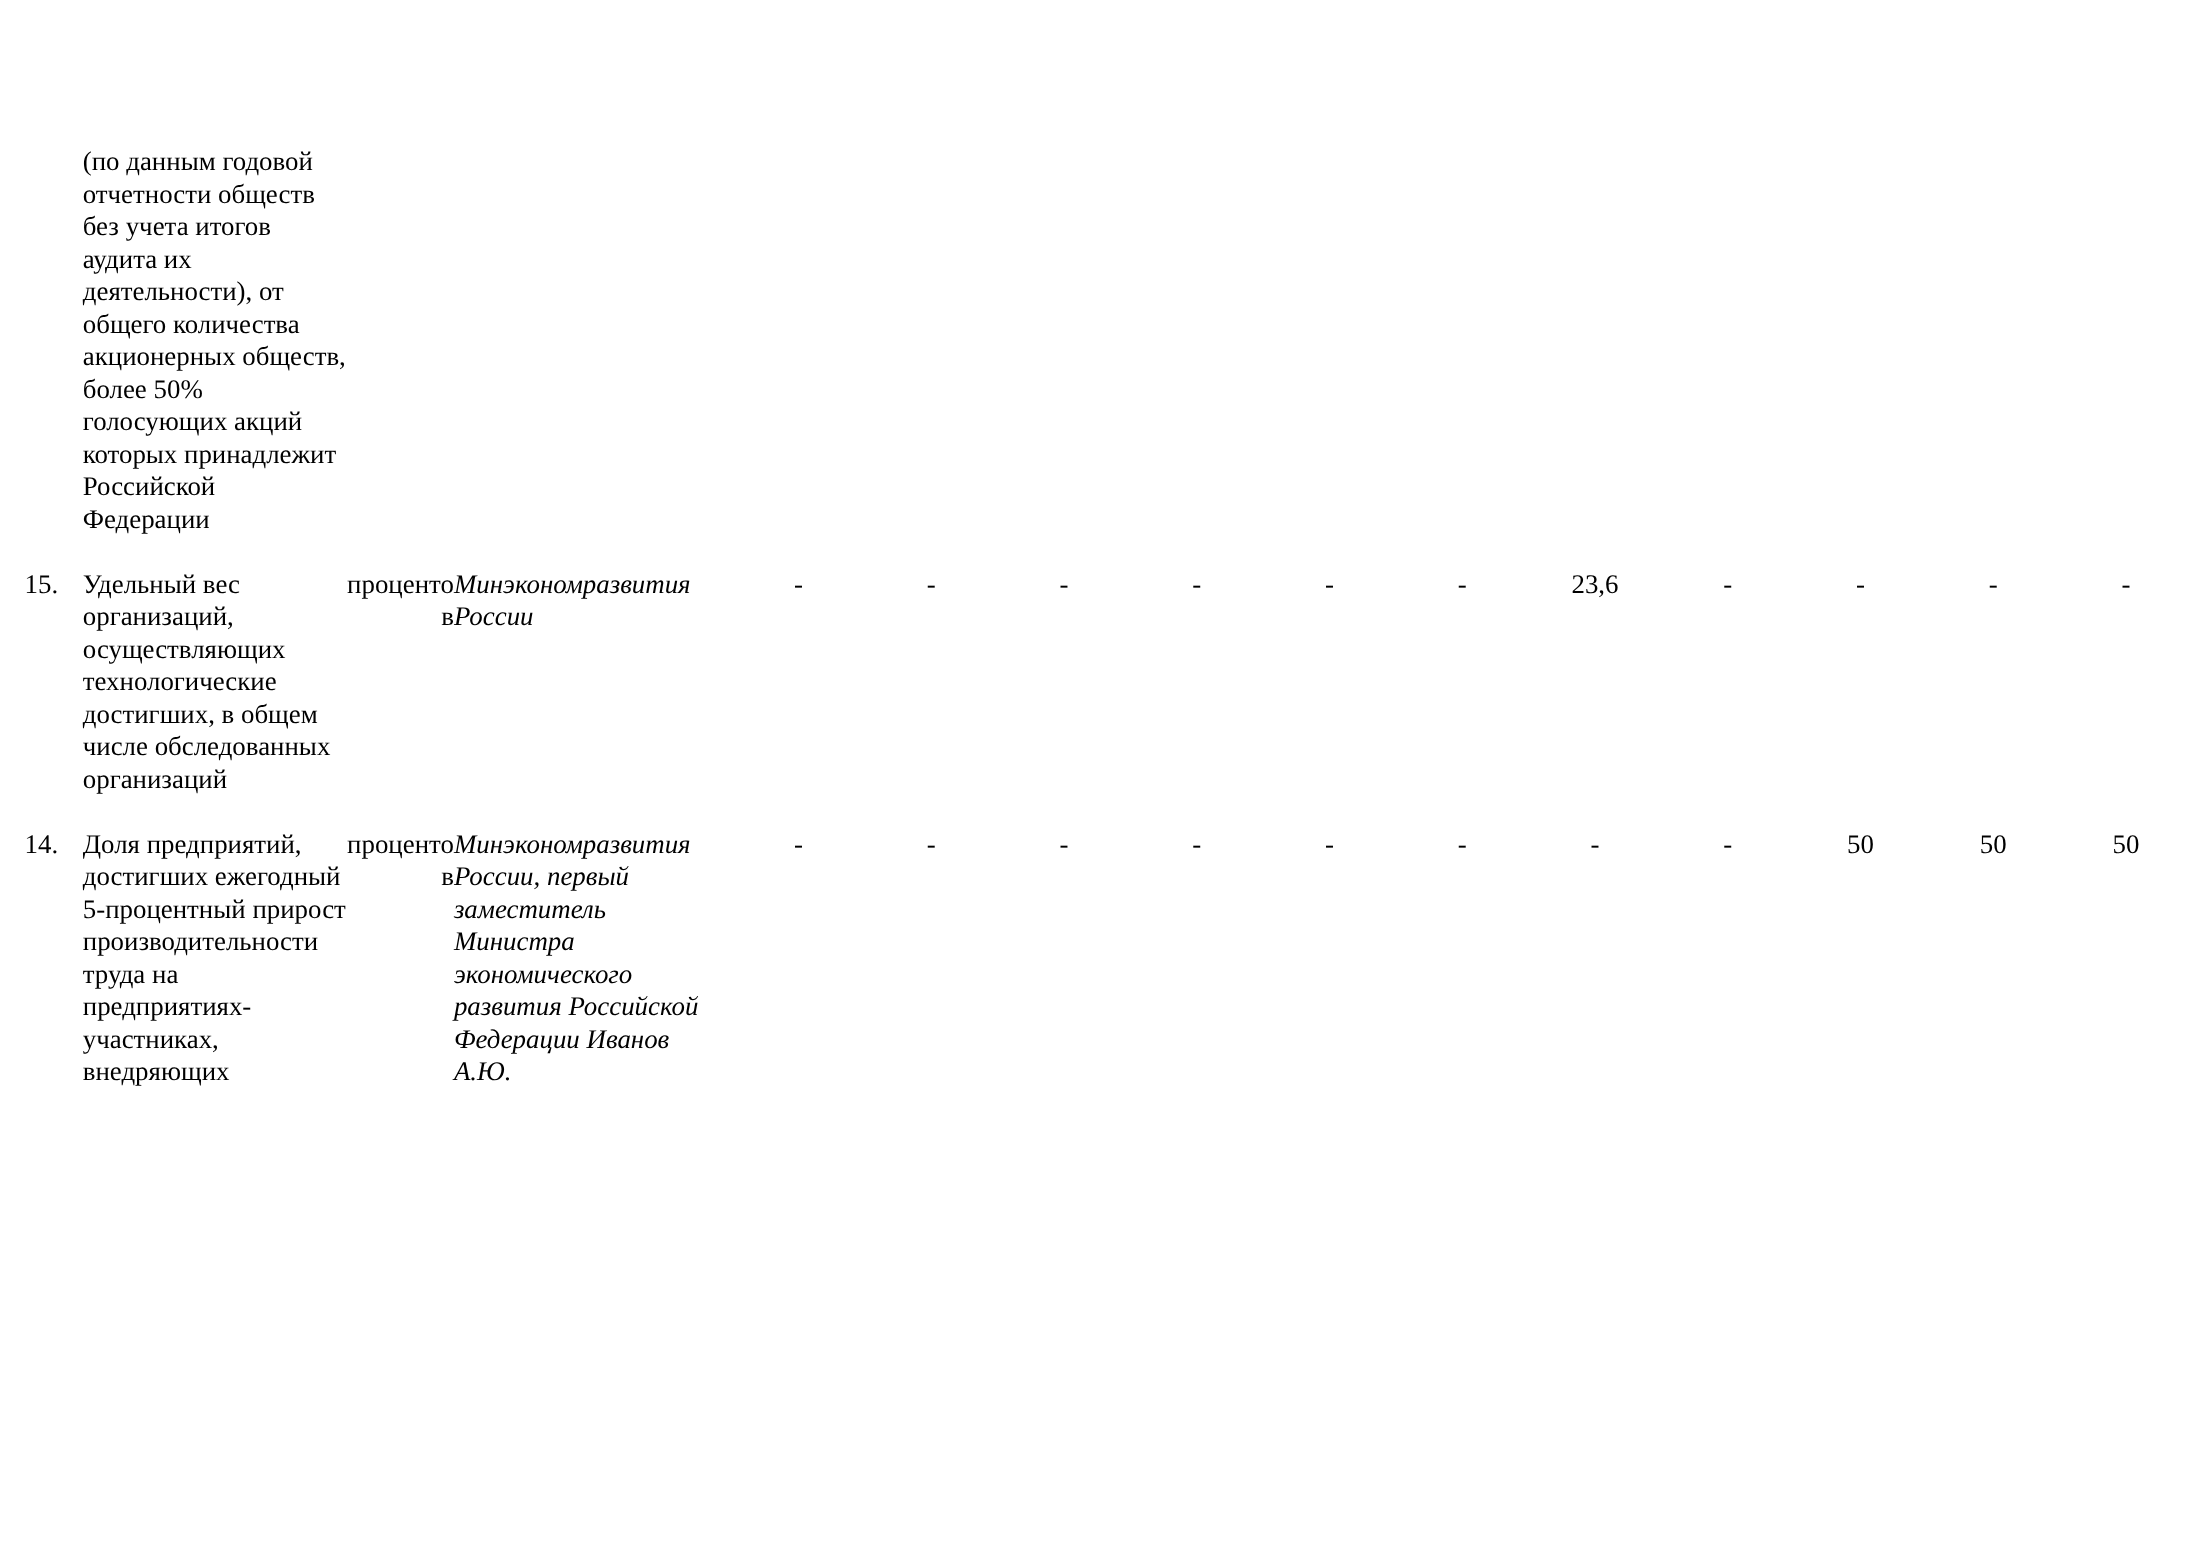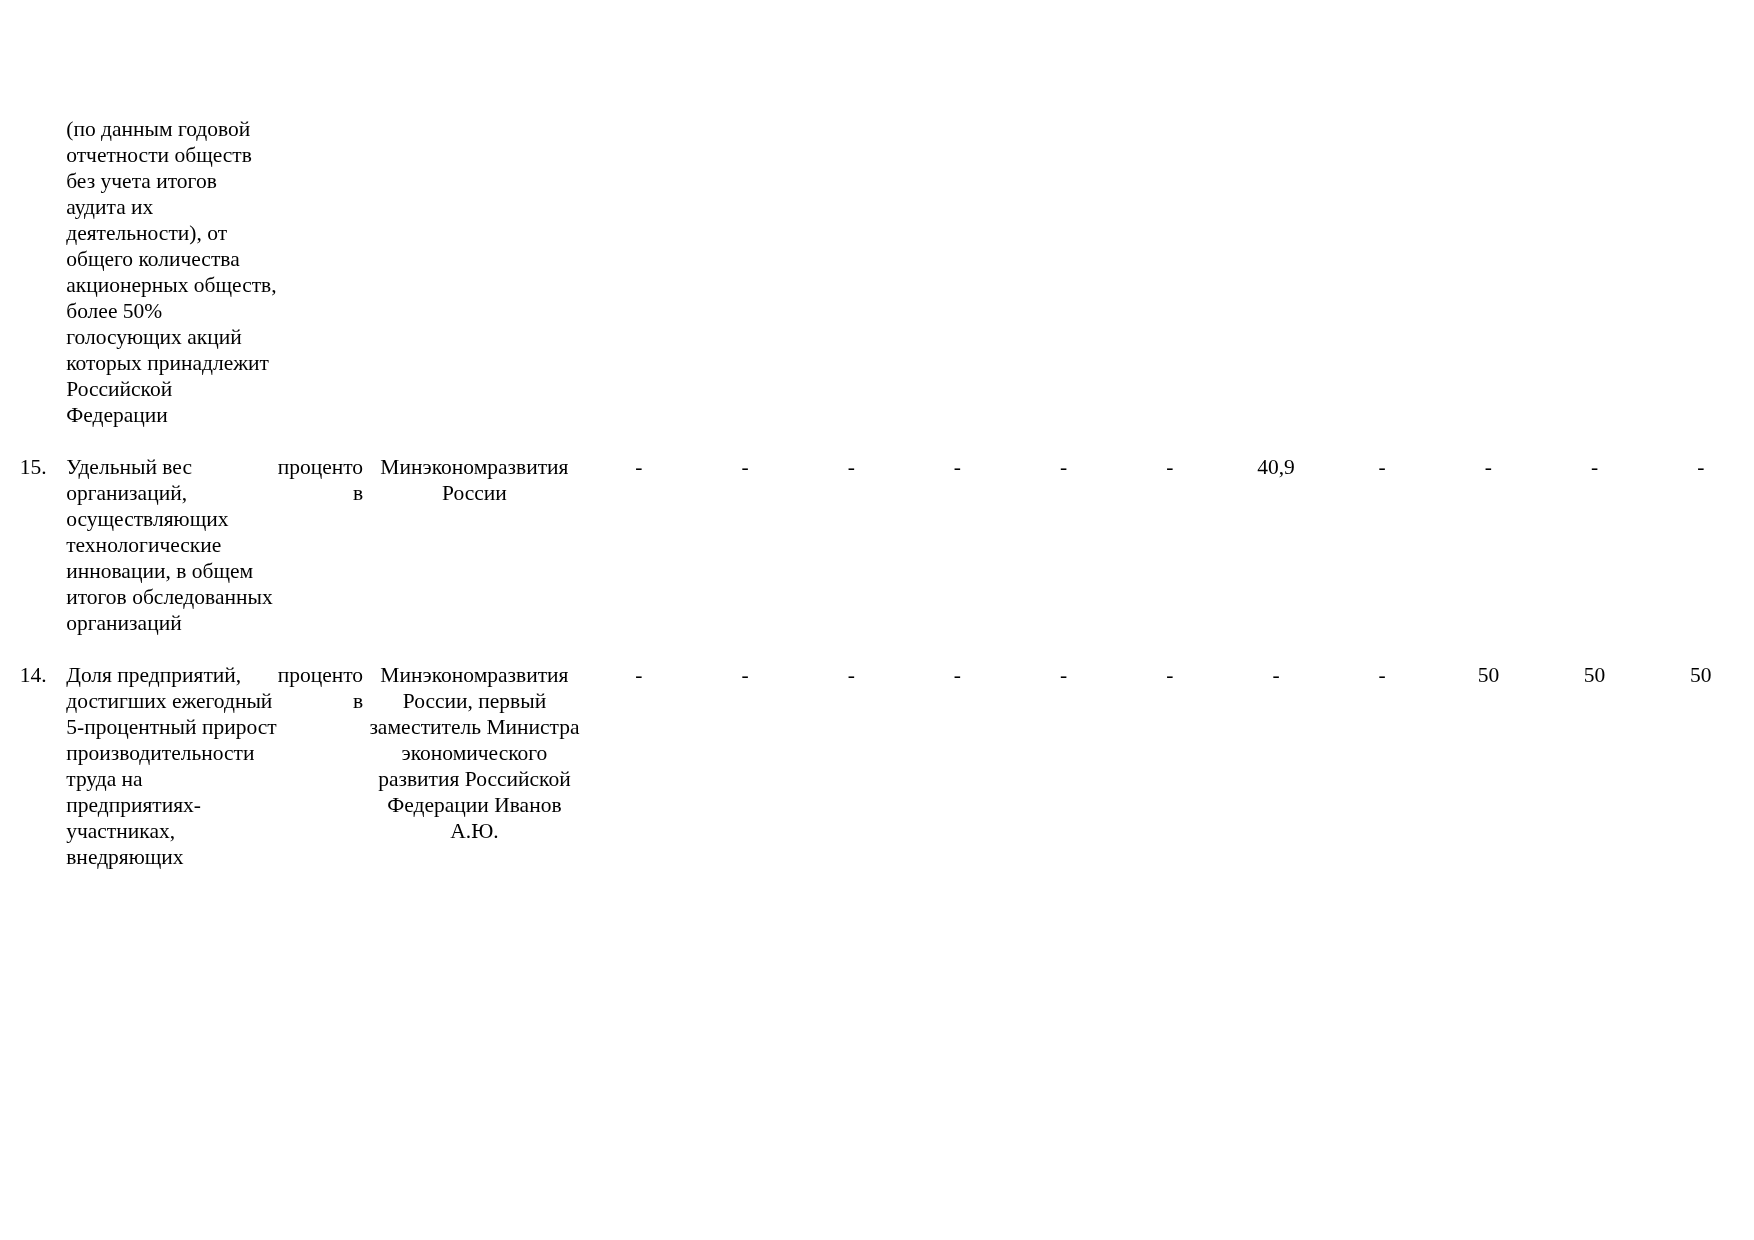--- a/index.html
+++ b/index.html
@@ -59,24 +59,25 @@
     padding-right: 8px;
     text-align: left;
     word-break: break-word;
   }
   .cell-unit {
     text-align: right;
     padding-right: 8px;
     word-break: break-word;
   }
   .cell-resp {
-    text-align: center;
+    text-align: left;
     padding-left: 8px;
     padding-right: 4px;
     word-break: break-word;
+    font-style: italic;
   }
   .cell-val {
     text-align: center;
   }
 
   .row-spacer td {
     height: 26px;
     font-size: 0;
     line-height: 26px;
   }
@@ -132,30 +133,30 @@
         <td class="cell-val"></td>
         <td class="cell-val"></td>
       </tr>
 
       <tr class="row-spacer">
         <td colspan="15"></td>
       </tr>
 
       <tr>
         <td class="cell-num">15.</td>
-        <td class="cell-desc">Удельный вес организаций, осуществляющих технологические инновации, в общем итогов обследованных организаций</td>
+        <td class="cell-desc">Удельный вес организаций, осуществляющих технологические достигших, в общем числе обследованных организаций</td>
         <td class="cell-unit">процентов</td>
         <td class="cell-resp">Минэкономразвития России</td>
         <td class="cell-val">-</td>
         <td class="cell-val">-</td>
         <td class="cell-val">-</td>
         <td class="cell-val">-</td>
         <td class="cell-val">-</td>
         <td class="cell-val">-</td>
-        <td class="cell-val">40,9</td>
+        <td class="cell-val">23,6</td>
         <td class="cell-val">-</td>
         <td class="cell-val">-</td>
         <td class="cell-val">-</td>
         <td class="cell-val">-</td>
       </tr>
 
       <tr class="row-spacer">
         <td colspan="15"></td>
       </tr>
 

